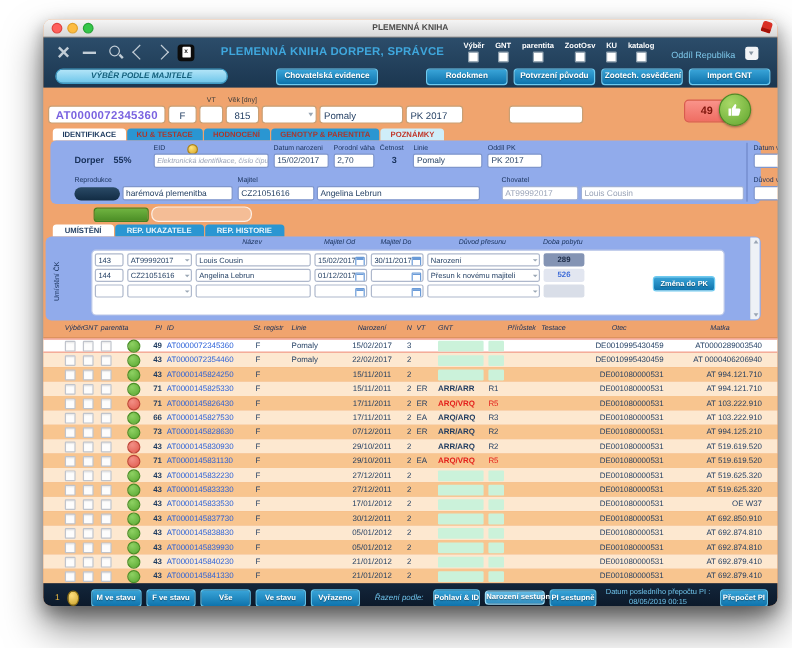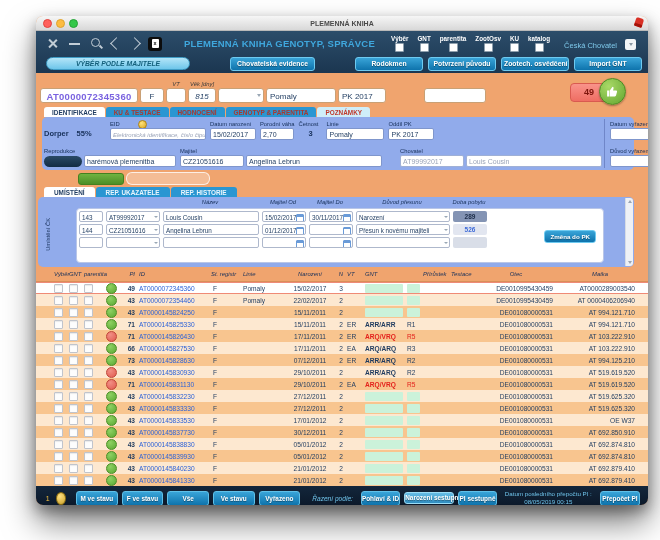--- a/index.html
+++ b/index.html
@@ -41,38 +41,38 @@
   .pill-owner{background:linear-gradient(#b3e5f8,#6ec6ea);border:1px solid #3f9dc6;border-radius:9px;color:#14607c;font-size:6.8px;font-weight:bold;font-style:italic;padding:2px 0;width:142px;text-align:center;margin-left:4px;}
   .btn{background:linear-gradient(#39a4d8,#0e73ac);border:1px solid #6ecaf0;border-radius:3px;color:#ffffff;font-size:6.8px;font-weight:bold;text-align:center;padding:2.5px 6px;text-shadow:0 1px 1px rgba(0,0,0,.4);white-space:nowrap;}
   .btn-evidence{margin-left:40px;}
   .tb-actions{margin-left:auto;display:flex;gap:5px;}
   .tb-actions .btn{width:62px;padding:2.5px 2px;}
   
   .record-band{height:32px;flex:0 0 auto;display:flex;align-items:flex-end;padding:0 0 2px 4px;box-sizing:border-box;position:relative;}
   .rfield{background:#fff;border:1px solid #c9a075;border-radius:3px;height:15px;line-height:15px;font-size:8px;color:#1d3a5f;padding:0 3px;box-sizing:border-box;}
   .rec-id{width:98px;color:#7a63e0;font-size:9.5px;font-weight:bold;letter-spacing:.3px;text-align:center;}
   .rec-sex{width:24px;text-align:center;margin-left:2px;}
-  .lblcol{display:flex;flex-direction:column;align-items:center;margin-left:2px;font-style:italic;}
+  .lblcol{display:flex;flex-direction:column;align-items:center;margin-left:2px;}
   .lblcol .top{font-size:5.8px;color:#3a3a3a;height:7px;line-height:7px;}
   .rec-vt{width:20px;} .rec-age{width:28px;text-align:center;}
   .rec-dd{width:46px;margin-left:2px;position:relative;background:#fff;}
   .rec-dd::after{content:"";position:absolute;right:2px;top:5px;border-left:2.5px solid transparent;border-right:2.5px solid transparent;border-top:3px solid #9aa7b5;}
   .rec-linie{width:70px;margin-left:2px;} .rec-oddil{width:48px;margin-left:2px;}
   .rec-empty{width:62px;margin-left:38px;}
   .pi-badge{position:absolute;right:40px;bottom:3px;width:36px;height:17px;background:linear-gradient(#f9938a,#ef6e63);border:1px solid #d95a50;border-radius:4px;color:#7e150c;font-weight:bold;font-size:9px;text-align:center;line-height:17px;}
   .thumb-btn{position:absolute;right:22px;bottom:0px;width:25px;height:25px;border-radius:50%;background:radial-gradient(circle at 35% 30%,#a9d967,#61a52f);border:1.5px solid #4b8b25;display:flex;align-items:center;justify-content:center;box-shadow:0 1px 2px rgba(0,0,0,.35);}
   .thumb-btn svg{width:13px;height:13px;fill:#ffffff;}
   
   .tabs-row{height:12px;display:flex;align-items:flex-end;padding-left:8px;flex:0 0 auto;gap:1px;}
   .tab{font-size:6.4px;font-weight:bold;padding:2px 8px 1px 8px;border-radius:3px 3px 0 0;white-space:nowrap;}
   .tab.active{background:#ffffff;color:#1d3a5f;}
   .tab.blue{background:#2a96d2;color:#a83830;}
   .tab.pale{background:#cfeef9;color:#c0392b;}
   
-  .id-panel{height:53px;flex:0 0 auto;margin:0 14px 0 6px;background:#91abeb;border-radius:5px;display:flex;box-sizing:border-box;padding:2px 0;}
+  .id-panel{height:53px;flex:0 0 auto;margin:0 14px 0 6px;background:#91abeb;border-radius:5px;display:flex;box-sizing:border-box;padding:2px 18px;}
   .panel-main{flex:1;display:flex;flex-direction:column;justify-content:space-between;padding:1px 2px;}
   .prow{display:flex;align-items:flex-end;gap:4px;}
   .pgroup{display:flex;flex-direction:column;}
   .plabel{font-size:5.8px;color:#17305a;height:8px;line-height:8px;white-space:nowrap;display:flex;align-items:center;gap:2px;}
   .pfield{background:#fff;border:1px solid #7f96cc;border-radius:2px;height:12px;line-height:12px;font-size:7px;color:#1d3a5f;padding:0 2px;box-sizing:border-box;white-space:nowrap;overflow:hidden;}
   .breed{font-size:7.5px;color:#17305a;font-weight:bold;display:flex;gap:8px;align-items:flex-end;padding-bottom:2px;width:62px;}
   .gold-dot{width:7px;height:7px;border-radius:50%;background:radial-gradient(circle at 35% 30%,#ffe37a,#d9a520);border:.5px solid #b08414;margin-left:16px;}
   .eid-f{width:96px;color:#9aa4b8;font-style:italic;font-size:6px;}
   .born-f{width:46px;} .weight-f{width:34px;}
   .cet-v{width:24px;text-align:center;font-size:7.5px;color:#17305a;font-weight:bold;height:12px;line-height:12px;}
@@ -164,21 +164,21 @@
       <div class="tb-icons">
         <span class="tico x-ico"></span>
         <span class="tico min-ico"></span>
         <span class="tico mag-ico"></span>
         <span class="chev left"></span>
         <span class="chev right"></span>
         <span class="excel-ico">
             <span class="doc">x</span>
           </span>
       </div>
-      <span class="app-title">PLEMENNÁ KNIHA GENOTYP, SPRÁVCE</span>
+      <span class="app-title">PLEMENNÁ KNIHA DORPER, SPRÁVCE</span>
       <div class="tb-filters">
         <div class="fgrp">
             <span class="flab">Výběr</span>
             <span class="wcb"></span>
           </div>
         <div class="fgrp">
             <span class="flab">GNT</span>
             <span class="wcb"></span>
           </div>
         <div class="fgrp">
@@ -191,21 +191,21 @@
           </div>
         <div class="fgrp">
             <span class="flab">KU</span>
             <span class="wcb"></span>
           </div>
         <div class="fgrp">
             <span class="flab">katalog</span>
             <span class="wcb"></span>
           </div>
       </div>
-      <span class="country">Česká Chovatel</span>
+      <span class="country">Oddíl Republika</span>
       <span class="country-dd"></span>
     </div>
     <div class="tb-row2">
       <div class="pill-owner">VÝBĚR PODLE MAJITELE</div>
       <div class="btn btn-evidence">Chovatelská evidence</div>
       <div class="tb-actions">
         <div class="btn">Rodokmen</div>
         <div class="btn">Potvrzení původu</div>
         <div class="btn">Zootech. osvědčení</div>
         <div class="btn">Import GNT</div>

